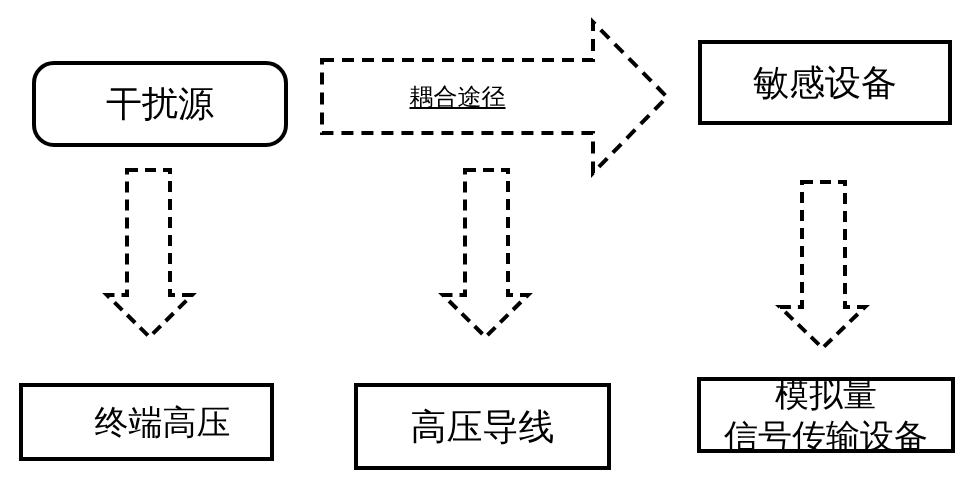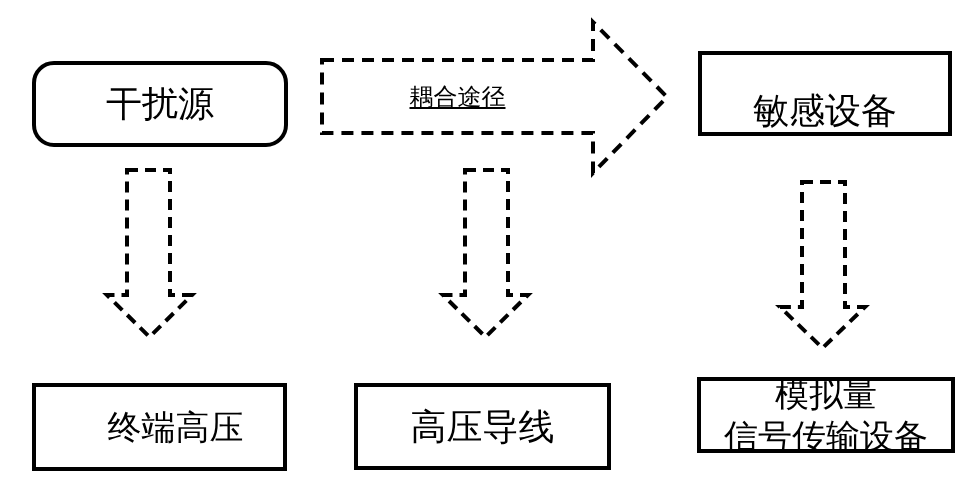--- a/index.html
+++ b/index.html
@@ -28,22 +28,22 @@
     text-align: center;
     font-size: 36px;
     line-height: 1.2;
     white-space: nowrap;
   }
   .box.two-line {
     font-size: 34px;
     line-height: 1.25;
   }
   #box-source            { left: 32px;  top: 61px;  width: 256px; height: 86px; border-radius: 22px; }
-  #box-sensitive         { left: 698px; top: 51px;  width: 254px; height: 85px; justify-content: flex-end; }
-  #box-source-example    { left: 32px;  top: 383px; width: 255px; height: 88px; padding-left: 32px; }
+  #box-sensitive         { left: 698px; top: 40px;  width: 254px; height: 85px; }
+  #box-source-example    { left: 19px;  top: 383px; width: 255px; height: 78px; padding-left: 32px; }
   #box-coupling-example  { left: 354px; top: 383px; width: 257px; height: 87px; }
   #box-sensitive-example { left: 697px; top: 377px; width: 258px; height: 76px; }
   .arrows-layer {
     position: absolute;
     left: 0; top: 0;
     width: 976px;
     height: 495px;
     color: var(--stroke, #000000);
   }
   .arrows-layer polygon {

